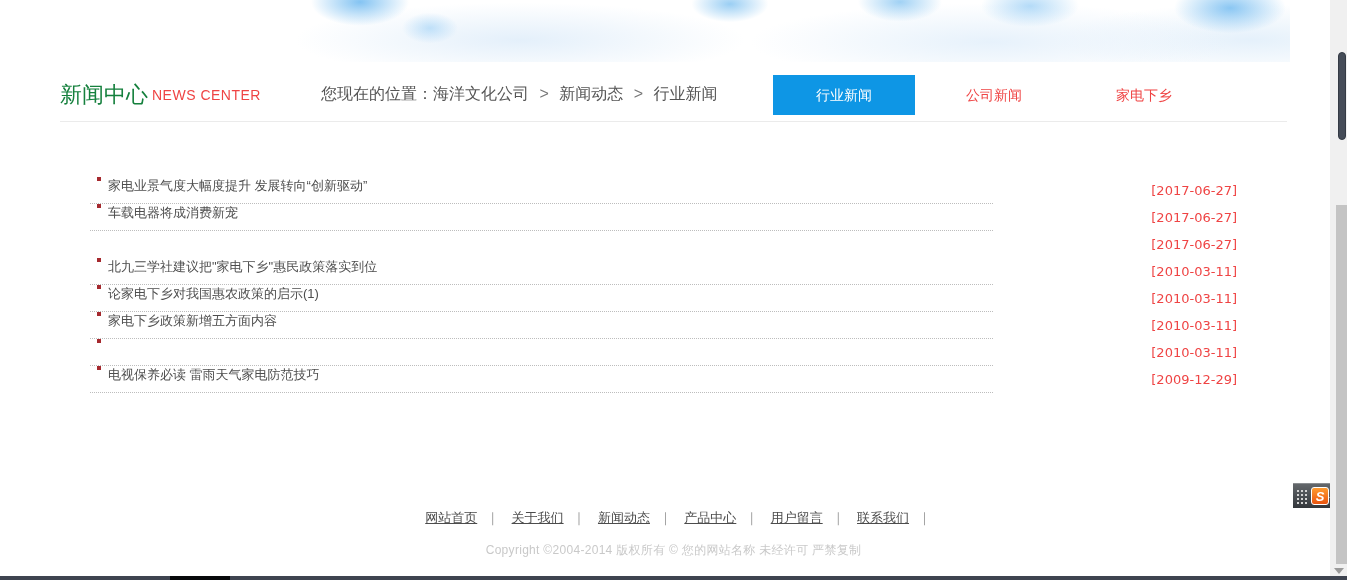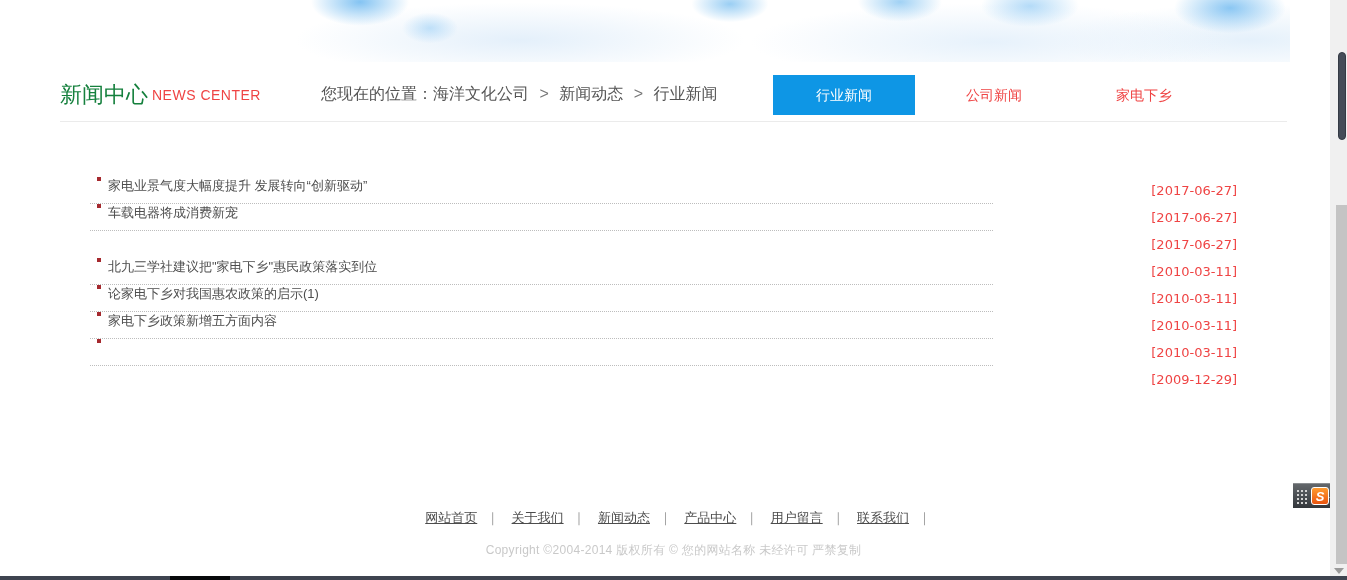--- a/index.html
+++ b/index.html
@@ -167,20 +167,24 @@
       </div>
       <span class="news-date">[2010-03-11]</span>
     </div>
     <div class="news-row">
       <div class="news-left">
         <span class="bullet"></span>
       </div>
       <span class="news-date">[2010-03-11]</span>
     </div>
     <div class="news-row">
+      <div class="news-left">
+        <span class="bullet"></span>
+        <span class="news-title">电视保养必读 雷雨天气家电防范技巧</span>
+      </div>
       <span class="news-date">[2009-12-29]</span>
     </div>
   </div>
 
   <div class="footer">
     <div class="footer-nav">
       <span class="footer-link">网站首页</span><span class="sep">｜</span>
       <span class="footer-link">关于我们</span><span class="sep">｜</span>
       <span class="footer-link">新闻动态</span><span class="sep">｜</span>
       <span class="footer-link">产品中心</span><span class="sep">｜</span>

